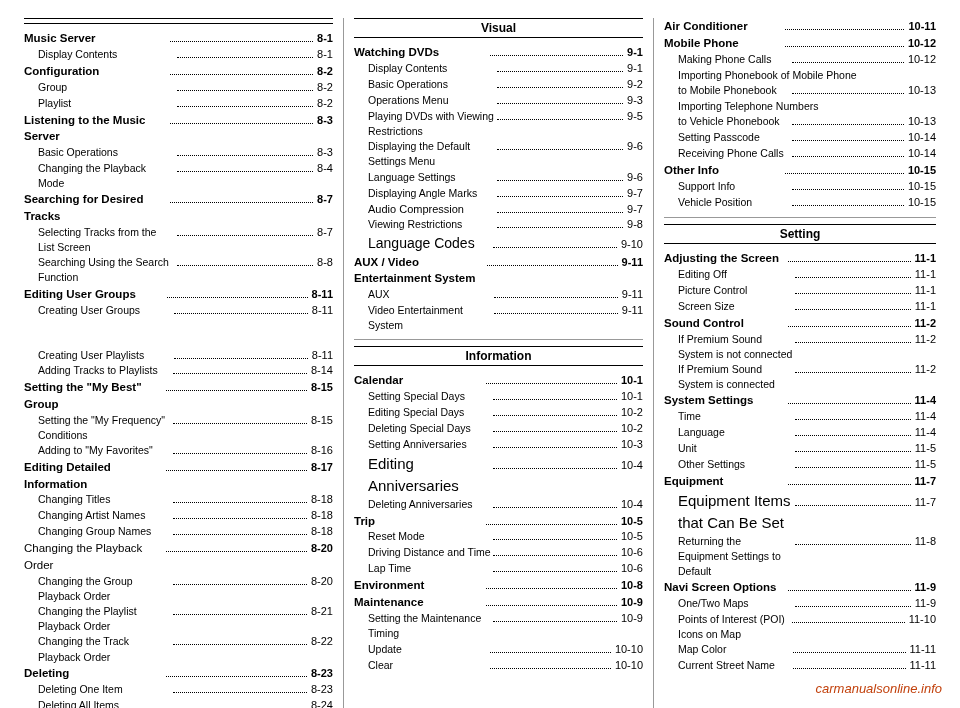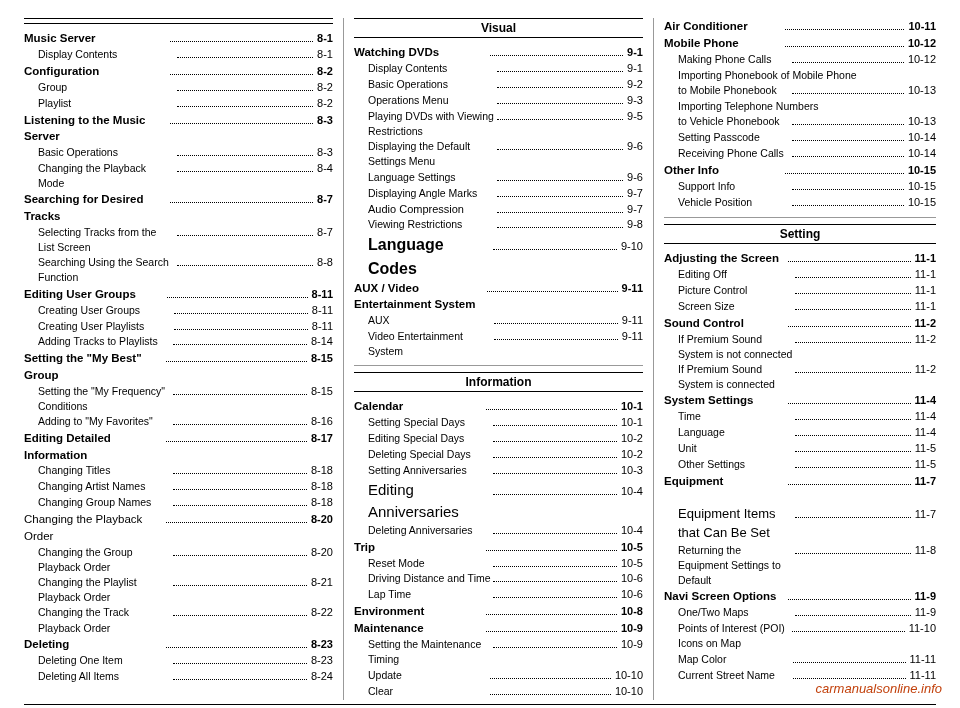--- a/index.html
+++ b/index.html
@@ -156,21 +156,21 @@
             <span class="label" style="font-weight: bold; font-size: 11.5px;">Editing User Groups</span>
             <span class="dots"></span>
             <span class="page-num" style="font-weight: bold;">8-11</span>
           </div>
           <div class="toc-entry">
             <span class="label" style="padding-left: 14px; font-size: 10.5px;">Creating User Groups</span>
             <span class="dots"></span>
             <span class="page-num">8-11</span>
           </div>
           <div class="toc-entry">
-            <span class="label" style="padding-left: 14px; font-size: 10.5px;">Creating User Playlists</span>
+            <span class="label" style="padding-left: 14px; font-size: 10.5px; margin-top: 29px;">Creating User Playlists</span>
             <span class="dots"></span>
             <span class="page-num">8-11</span>
           </div>
           <div class="toc-entry">
             <span class="label" style="padding-left: 14px; font-size: 10.5px;">Adding Tracks to Playlists</span>
             <span class="dots"></span>
             <span class="page-num">8-14</span>
           </div>
           <div class="toc-entry">
             <span class="label" style="font-weight: bold; font-size: 11.5px;">Setting the "My Best" Group</span>
@@ -292,21 +292,21 @@
             <span class="label" style="padding-left: 14px; font-size: 11px;">Audio Compression</span>
             <span class="dots"></span>
             <span class="page-num">9-7</span>
           </div>
           <div class="toc-entry">
             <span class="label" style="padding-left: 14px; font-size: 10.5px;">Viewing Restrictions</span>
             <span class="dots"></span>
             <span class="page-num">9-8</span>
           </div>
           <div class="toc-entry">
-            <span class="label" style="padding-left: 14px; font-size: 16px; font-weight: bold;">Language Codes</span>
+            <span class="label" style="padding-left: 14px; font-size: 14px;">Language Codes</span>
             <span class="dots"></span>
             <span class="page-num">9-10</span>
           </div>
           <div class="toc-entry">
             <span class="label" style="font-weight: bold; font-size: 11.5px;">AUX / Video Entertainment System</span>
             <span class="dots"></span>
             <span class="page-num" style="font-weight: bold;">9-11</span>
           </div>
           <div class="toc-entry">
             <span class="label" style="padding-left: 14px; font-size: 10.5px;">AUX</span>
@@ -522,21 +522,21 @@
             <span class="label" style="padding-left: 14px; font-size: 10.5px;">Other Settings</span>
             <span class="dots"></span>
             <span class="page-num">11-5</span>
           </div>
           <div class="toc-entry">
             <span class="label" style="font-weight: bold; font-size: 11.5px;">Equipment</span>
             <span class="dots"></span>
             <span class="page-num" style="font-weight: bold;">11-7</span>
           </div>
           <div class="toc-entry">
-            <span class="label" style="padding-left: 14px; font-size: 13px; margin-top: 15px;">Equipment Items that Can Be Set</span>
+            <span class="label" style="padding-left: 14px; font-size: 15px;">Equipment Items that Can Be Set</span>
             <span class="dots"></span>
             <span class="page-num">11-7</span>
           </div>
           <div class="toc-entry">
             <span class="label" style="padding-left: 14px; font-size: 10.5px;">Returning the Equipment Settings to Default</span>
             <span class="dots"></span>
             <span class="page-num">11-8</span>
           </div>
           <div class="toc-entry">
             <span class="label" style="font-weight: bold; font-size: 11.5px;">Navi Screen Options</span>

